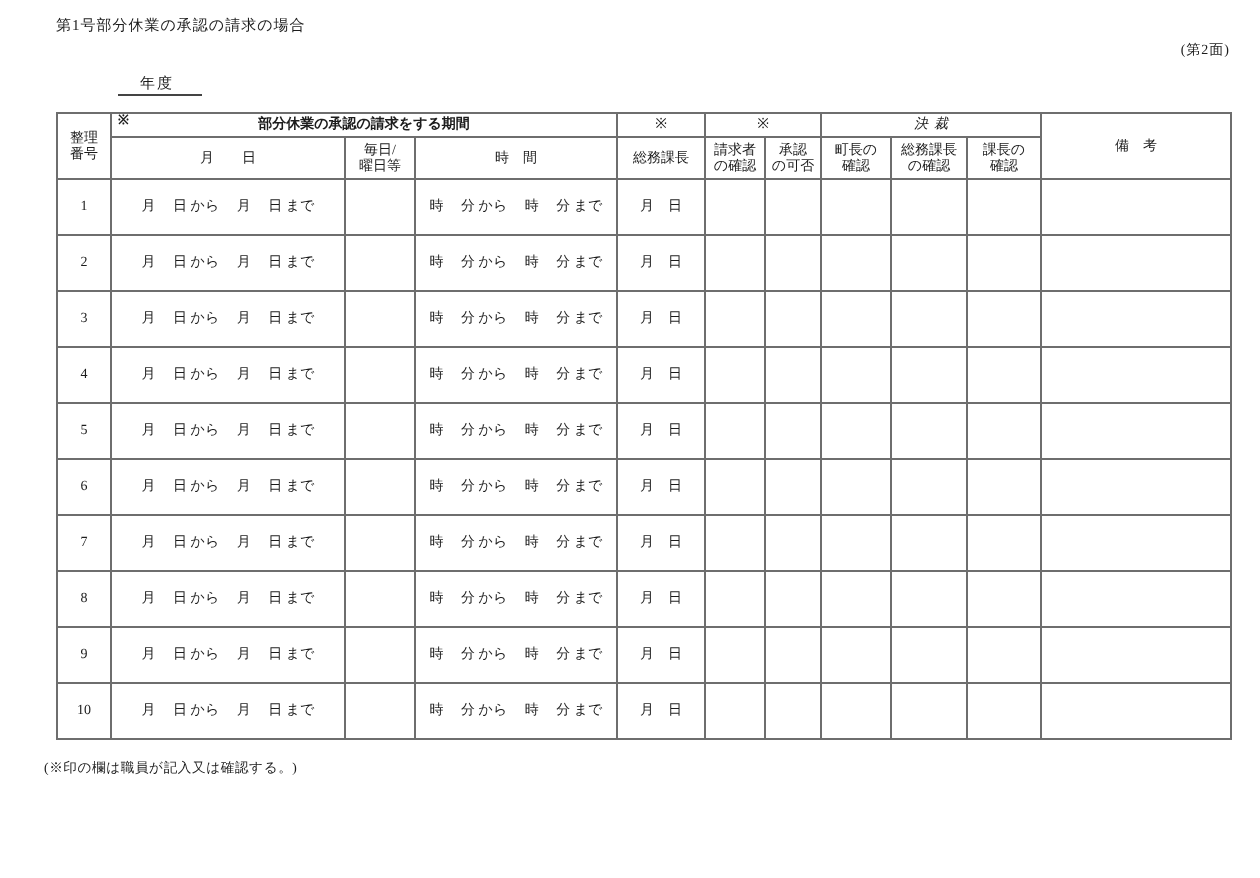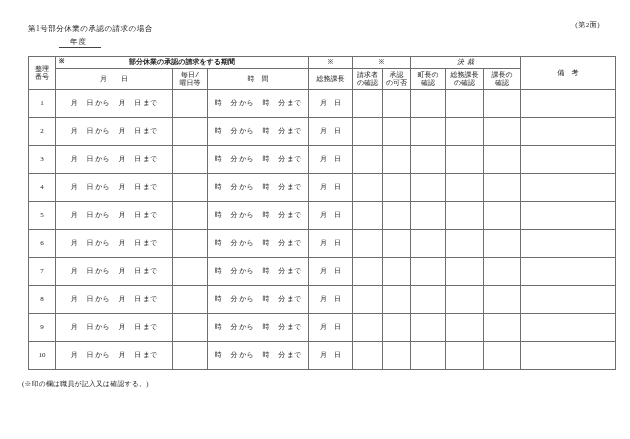--- a/index.html
+++ b/index.html
@@ -2,41 +2,41 @@
 <html><head>
 <meta charset="utf-8">
 <style>
   html,body{margin:0;padding:0;}
   body{
     width:630px;height:439px;position:relative;background:#fdfdfd;
     font-family:"Liberation Serif","DejaVu Serif",serif;color:#1c1c1c;
     -webkit-font-smoothing:antialiased;
   }
   .page{position:absolute;inset:0;background:#ffffff;}
-  .title{position:absolute;left:28px;top:24px;font-size:7.5px;letter-spacing:.5px;white-space:nowrap;}
-  .page-marker{position:absolute;right:30px;top:20px;font-size:7px;letter-spacing:.5px;}
+  .title{position:absolute;left:28px;top:8px;font-size:7.5px;letter-spacing:.5px;white-space:nowrap;}
+  .page-marker{position:absolute;right:15px;top:20px;font-size:7px;letter-spacing:.5px;}
   .fiscal-year{
     position:absolute;left:59px;top:37px;width:42px;height:11px;
     border-bottom:1px solid #444;font-size:7.5px;text-align:center;
     padding-right:3px;letter-spacing:1px;box-sizing:border-box;
   }
   table.form{
     position:absolute;left:28px;top:56px;width:587px;
     border-collapse:collapse;table-layout:fixed;
   }
   .form td{
     border:1px solid #6e6e6e;padding:0;margin:0;
     text-align:center;vertical-align:middle;
     font-size:7px;line-height:1.2;overflow:hidden;white-space:nowrap;
   }
   tr.hA{height:12px;}
   tr.hB{height:21px;}
   tr.dr{height:28px;}
   .two{font-size:6.5px;line-height:1.3;}
-  .two div{white-space:nowrap;font-family:Liberation Mono, monospace;}
+  .two div{white-space:nowrap;}
   .serial-h{font-size:6.5px;line-height:1.35;}
   .ast-only{text-align:left;vertical-align:top;padding:1px 0 0 3px;font-size:6.5px;}
   .period{position:relative;font-size:6.8px;font-weight:bold;}
   .period .ast{position:absolute;left:3px;top:0px;font-size:6.5px;}
   .decision{letter-spacing:3px;text-indent:3px;font-size:6.8px;font-style:italic;}
   .rno{font-size:6.8px;}
   .footnote{position:absolute;left:22px;top:379px;font-size:6.8px;letter-spacing:.3px;}
 </style>
 </head>
 <body>

